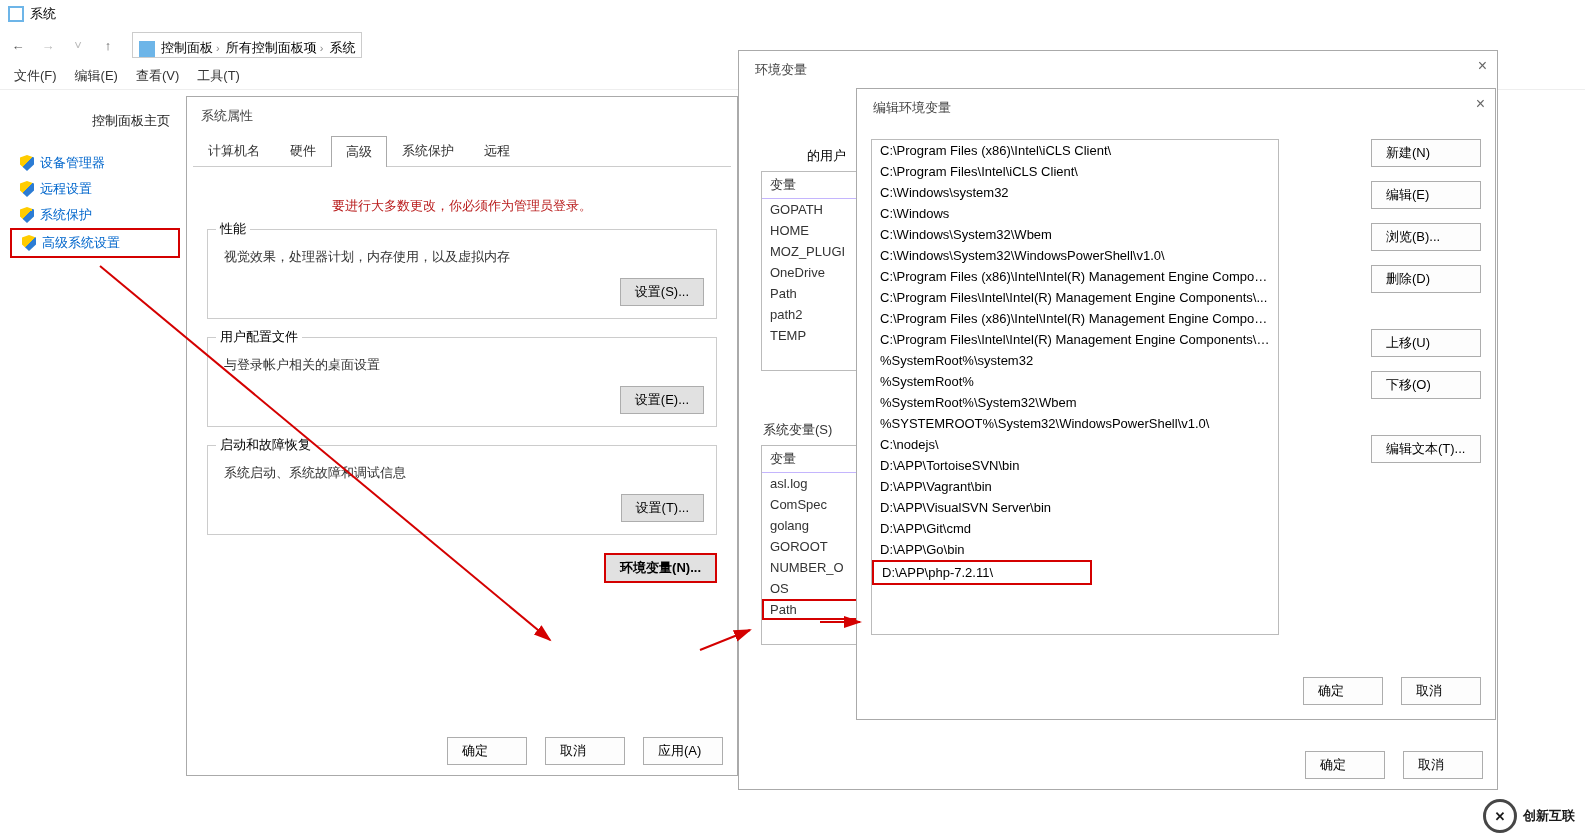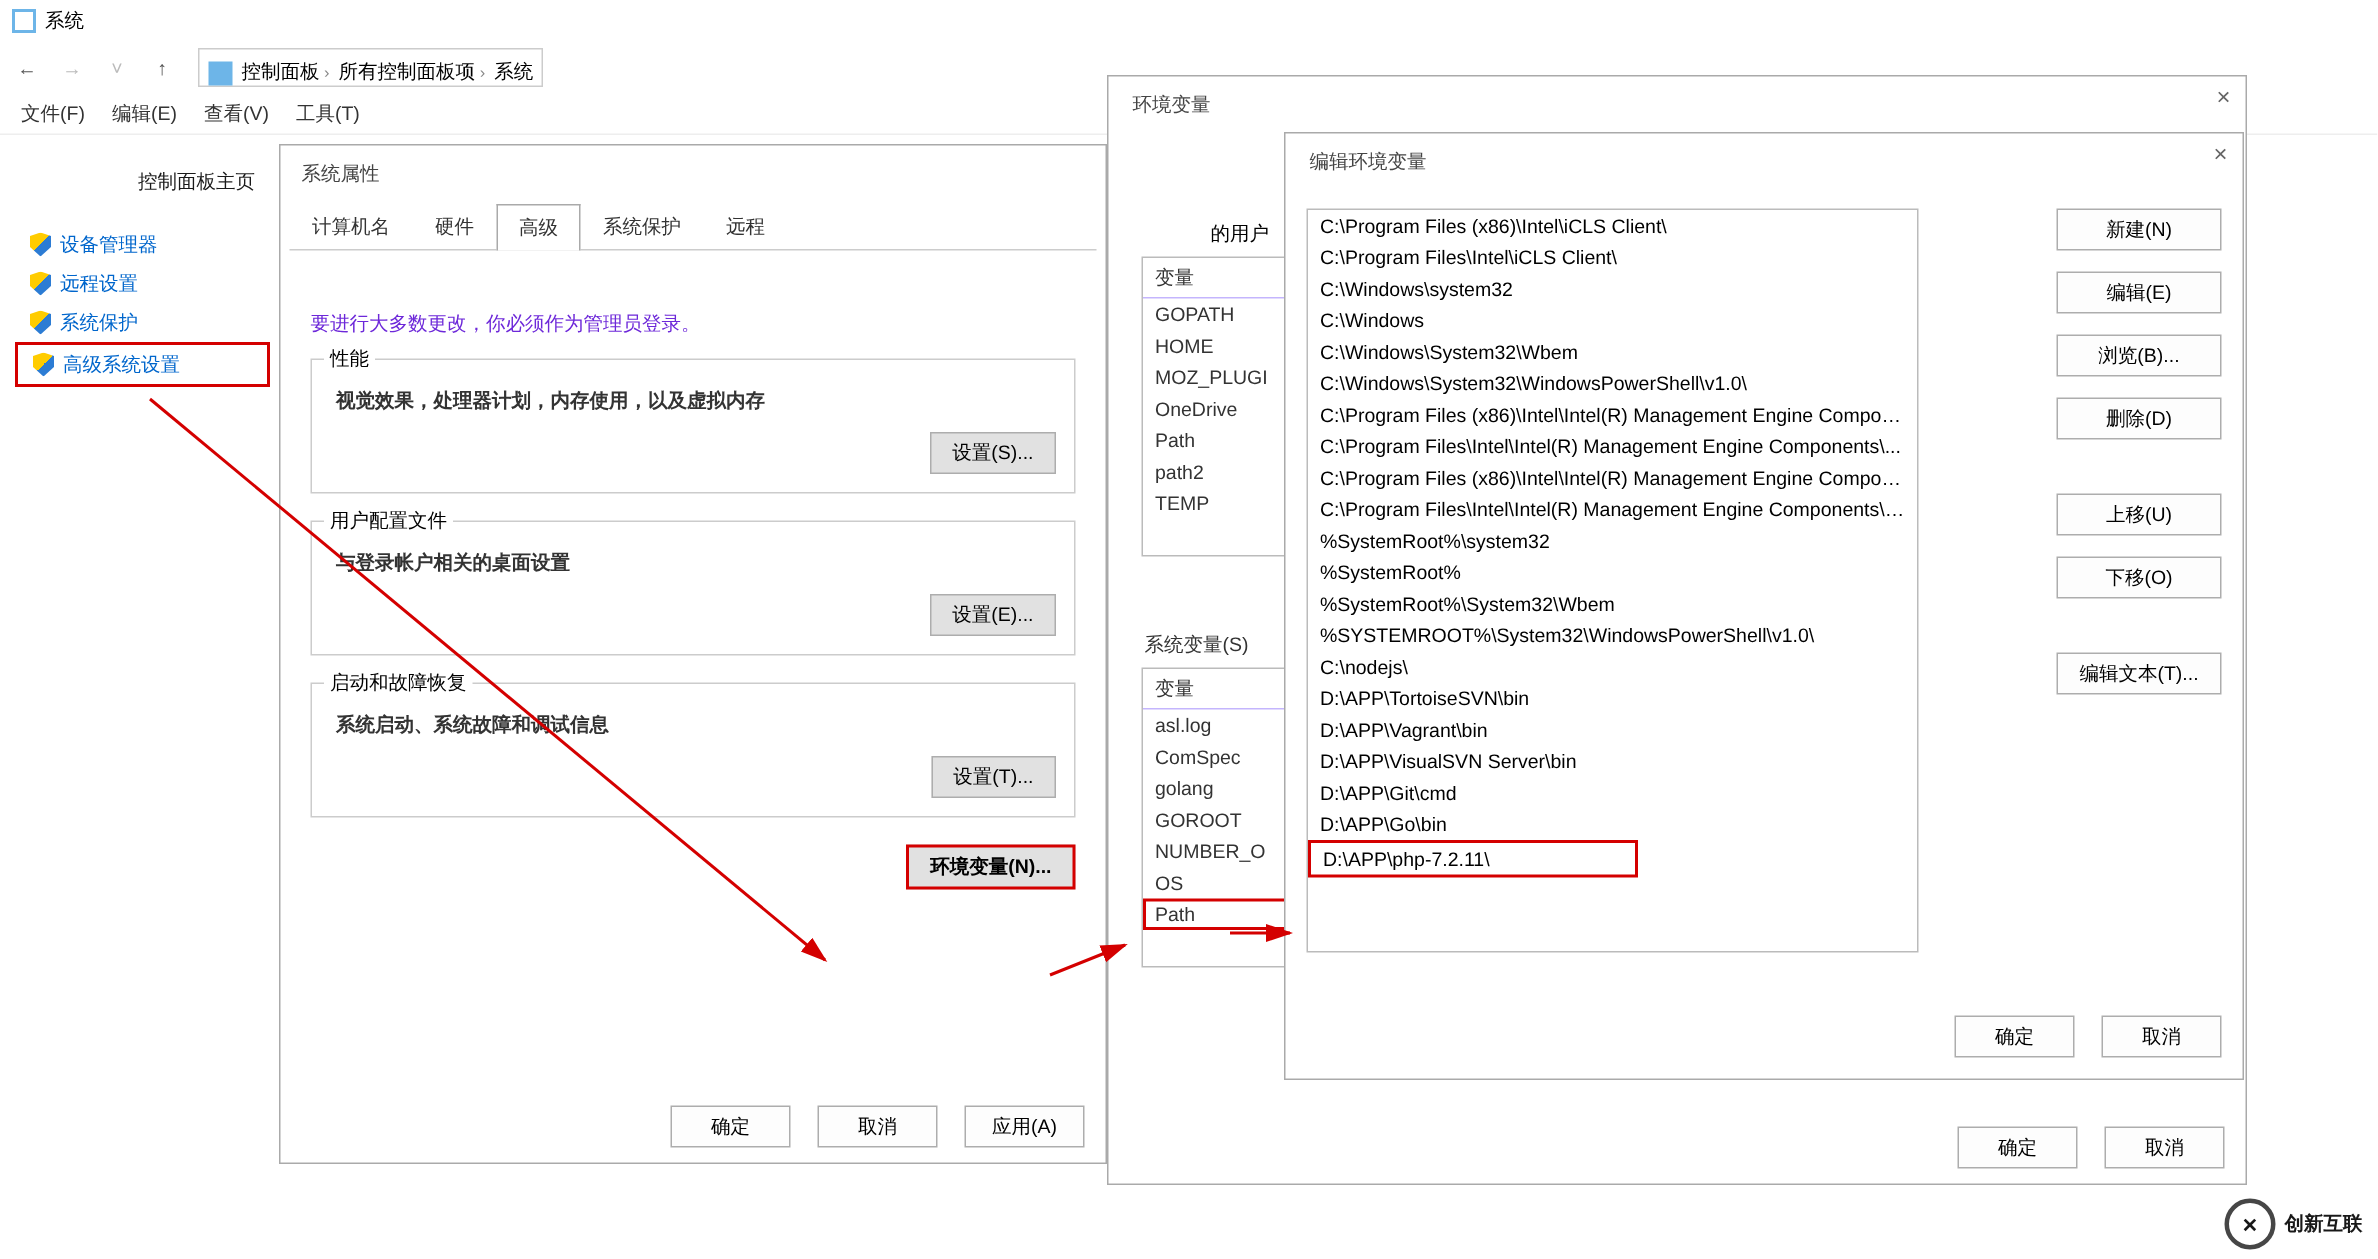--- a/index.html
+++ b/index.html
@@ -29,25 +29,25 @@
 
 .dlg{position:absolute;border:1px solid #aaa;background:#fff;box-shadow:0 0 6px rgba(0,0,0,0);}
 .sysprop{left:186px;top:96px;width:552px;height:680px;}
 .dlg-title{padding:10px 14px;color:#444;}
 .tabs{display:flex;border-bottom:1px solid #ccc;margin:0 6px;}
 .tab{padding:6px 14px;border:1px solid transparent;border-bottom:none;color:#333;}
 .tab.active{border-color:#aaa;background:#fff;position:relative;top:1px;}
 .sysprop .body{padding:14px 20px;}
 .groupbox{border:1px solid #ccc;padding:10px 12px 12px;margin-bottom:18px;position:relative;}
 .groupbox .legend{position:absolute;top:-10px;left:8px;background:#fff;padding:0 4px;}
-.gbdesc{color:#333;margin:8px 0 12px 4px;font-weight:bold;}
-.btn{display:inline-block;border:1px solid #adadad;background:#e1e1e1;padding:4px 14px;min-width:80px;text-align:center;}
+.gbdesc{color:#333;margin:8px 0 12px 4px;}
+.btn{display:inline-block;border:1px solid #adadad;background:#e1e1e1;padding:4px 14px;min-width:80px;}
 .btn.flat{background:#fdfdfd;}
 .dlg-buttons{position:absolute;bottom:10px;right:14px;display:flex;gap:18px;}
-.note{margin:26px 0 14px;color:#6d28d9;}
+.note{margin:16px 0 14px;color:#b91c1c;text-align:center;}
 
 
 .envdlg{left:738px;top:50px;width:760px;height:740px;background:#fff;}
 .envdlg .inner{position:absolute;left:22px;top:96px;width:718px;}
 .listbox{border:1px solid #bbb;height:200px;overflow:hidden;}
 .listhdr{border-bottom:1px solid #c4b5fd;padding:4px 8px;color:#333;}
 .listrow{padding:3px 8px;color:#333;}
 .listrow.sel{border:2px solid #d40000;padding:1px 6px;}
 .env-section-label{margin:18px 0 6px 2px;color:#333;}
 

